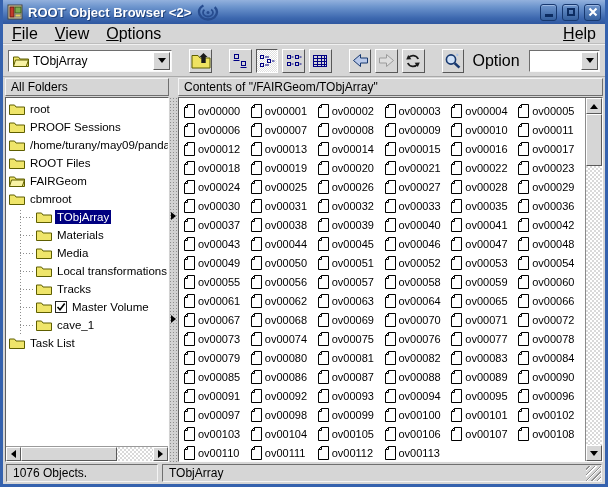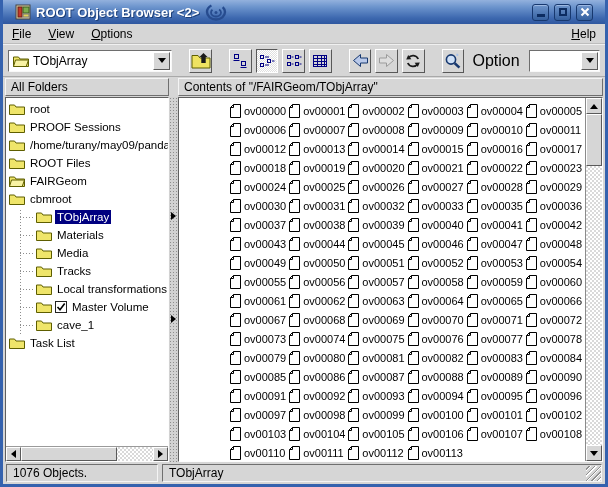--- a/index.html
+++ b/index.html
@@ -12,21 +12,21 @@
     background: #d6d6d6;
     display: flex; flex-direction: column;
     position: relative;
     overflow: hidden;
   }
 
   
   .titlebar {
     height: 24px; flex: 0 0 24px;
     background: linear-gradient(180deg,#93b1dd 0%,#6b93cc 30%,#3d68af 75%,#2f57a0 100%);
-    display: flex; align-items: center; padding: 0 12px; gap: 5px;
+    display: flex; align-items: center; padding: 0 4px; gap: 5px;
   }
   .app-icon { width:16px; height:16px; flex:0 0 16px; }
   .title-text {
     color:#fff; font-weight:bold; font-size:13px;
     text-shadow: 1px 1px 0 #1d3f78; white-space:nowrap;
   }
   .title-spacer { flex:1; }
   .win-btn {
     width:17px; height:17px; border-radius:3px;
     background: linear-gradient(180deg,#6e95cc,#35609f);
@@ -34,21 +34,21 @@
     box-shadow: inset 0 1px 0 #9cb8e2;
     display:flex; align-items:center; justify-content:center;
   }
   .glyph-min { width:8px; height:3px; background:#0c2c61; margin-top:7px; }
   .glyph-max { width:8px; height:8px; border:2px solid #0c2c61; }
 
   
   .menubar {
     height:20px; flex:0 0 20px; background:#d6d6d6;
     display:flex; align-items:center; gap:17px; padding:0 9px;
-    font-size:12px; color:#000;
+    font-size:16px; color:#000;
     border-bottom:1px solid #bdbdbd;
   }
   .menu-item { display:inline-block; cursor:default; }
   .menu-item::first-letter { text-decoration: underline; }
   .menu-help { margin-left:auto; }
 
   
   .toolbar {
     height:33px; flex:0 0 33px; background:#d6d6d6;
     display:flex; align-items:center; padding:0 5px; gap:4px;
@@ -147,21 +147,21 @@
 
   
   .contents-panel {
     flex:1; background:#fff;
     border:1px solid; border-color:#5f5f5f #fdfdfd #fdfdfd #5f5f5f;
     display:flex; min-width:0; min-height:0;
   }
   .grid {
     flex:1; display:grid; grid-template-columns:repeat(6, 1fr);
     grid-auto-rows:19px; align-content:start;
-    padding:3px 0 16px 5px; overflow:hidden;margin-left:46px;
+    padding:3px 0 16px 5px; overflow:hidden;
   }
   .grid-item { display:flex; align-items:center; gap:3px; font-size:11px; white-space:nowrap; overflow:hidden; }
   .page-icon { width:11px; height:14px; flex:0 0 11px; display:flex; }
 
   .vscrollbar {
     width:17px; flex:0 0 17px; display:flex; flex-direction:column;
     border-left:1px solid #8b8b8b;
     background: repeating-conic-gradient(#ffffff 0% 25%, #d9d9d9 0% 50%) 0 0/4px 4px;
   }
   .sb-btn-v {
@@ -438,32 +438,32 @@
   </div>
           <div class="tree-row child">
     <span class="connector"></span>
     <span class="tree-ficon">
       <svg width="16" height="12" viewBox="0 0 16 12">
         <path d="M0.5 2 h5 l1.5 2 h8.5 v7.5 h-15 z" fill="#efe56a" stroke="#5e5e00"></path>
         <path class="folder-flap" d="M2.5 5 h13 l-2.3 6.5 h-12.7 z" fill="#f8f2a4" stroke="#5e5e00"></path>
       </svg>
     </span>
 
-    <span class="tree-label">Tracks</span>
+    <span class="tree-label">Local transformations</span>
   </div>
           <div class="tree-row child">
     <span class="connector"></span>
     <span class="tree-ficon">
       <svg width="16" height="12" viewBox="0 0 16 12">
         <path d="M0.5 2 h5 l1.5 2 h8.5 v7.5 h-15 z" fill="#efe56a" stroke="#5e5e00"></path>
         <path class="folder-flap" d="M2.5 5 h13 l-2.3 6.5 h-12.7 z" fill="#f8f2a4" stroke="#5e5e00"></path>
       </svg>
     </span>
 
-    <span class="tree-label">Local transformations</span>
+    <span class="tree-label">Tracks</span>
   </div>
           <div class="tree-row child">
     <span class="connector"></span>
     <span class="tree-ficon">
       <svg width="16" height="12" viewBox="0 0 16 12">
         <path d="M0.5 2 h5 l1.5 2 h8.5 v7.5 h-15 z" fill="#efe56a" stroke="#5e5e00"></path>
         <path class="folder-flap" d="M2.5 5 h13 l-2.3 6.5 h-12.7 z" fill="#f8f2a4" stroke="#5e5e00"></path>
       </svg>
     </span>
     <span class="tree-checkbox">

